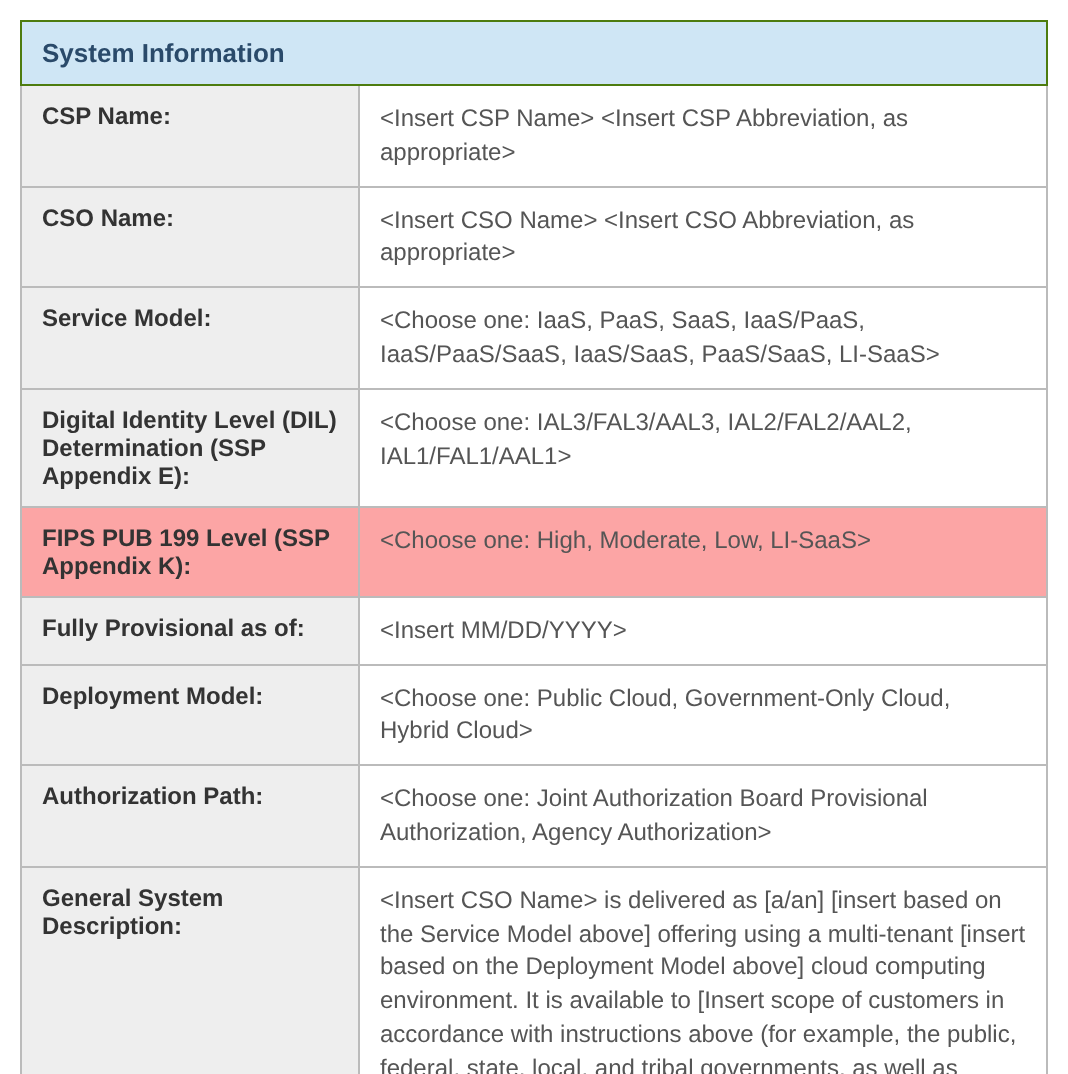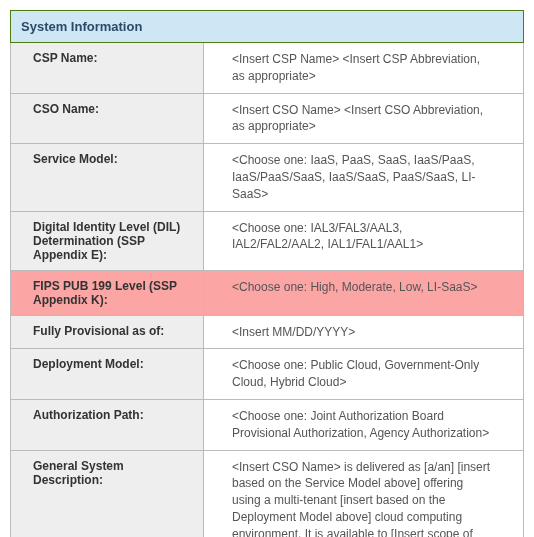--- a/index.html
+++ b/index.html
@@ -23,31 +23,31 @@
     padding: 8px 10px;
     border: 1px solid #4d7c0f;
     font-size: 13px;
   }
   .label-cell {
     background: #eeeeee;
     color: #333;
     font-weight: bold;
     text-align: left;
     vertical-align: top;
-    padding: 8px 22px;
+    padding: 8px 10px;
     border: 1px solid #bbb;
     width: 148px;
     font-size: 12px;
   }
   .value-cell {
     background: #ffffff;
     color: #555;
     text-align: left;
     vertical-align: top;
-    padding: 8px 28px;
+    padding: 8px 10px;
     border: 1px solid #bbb;
     font-size: 12px;
     line-height: 1.4;
   }
   .highlight .label-cell,
   .highlight .value-cell {
     background: #fca5a5;
   }
 </style>
 </head>

